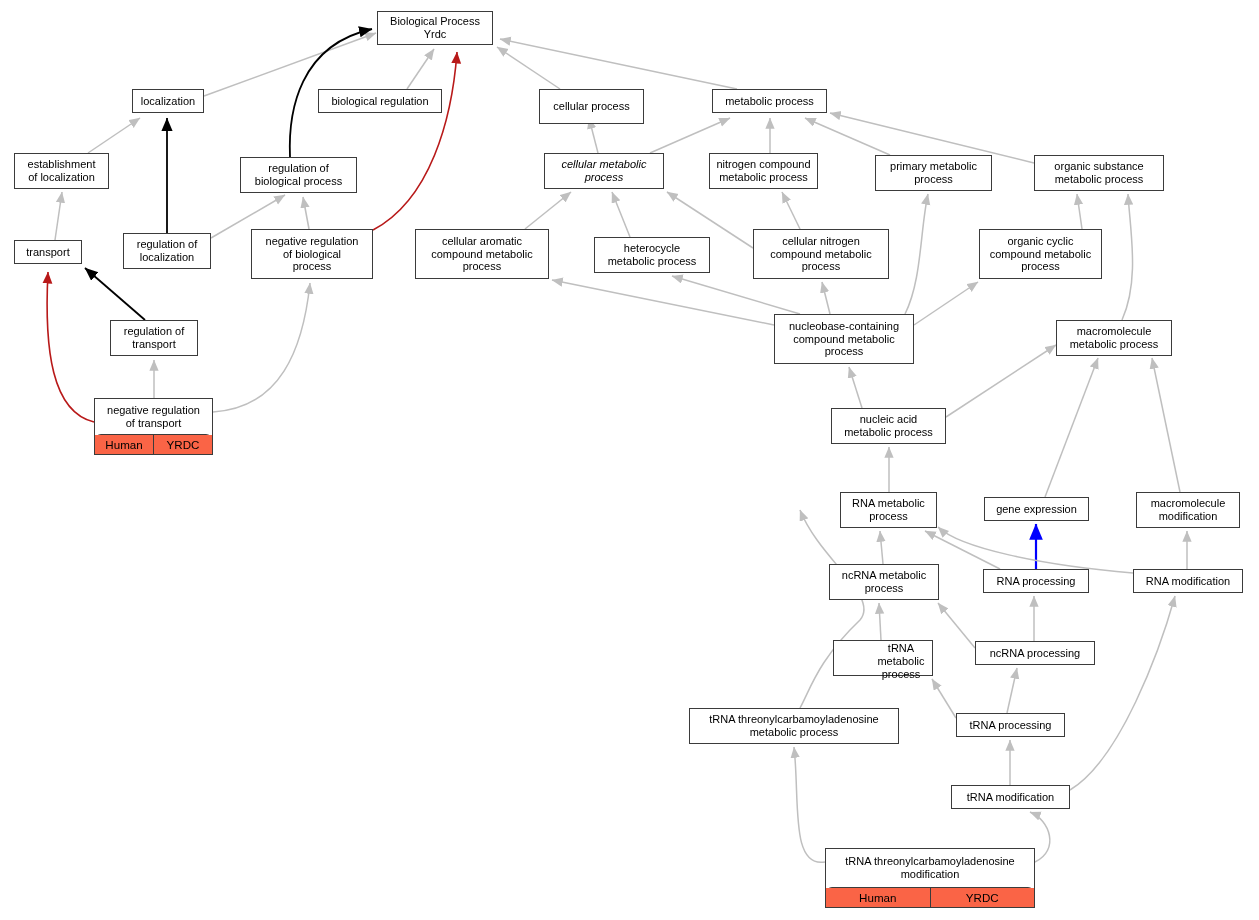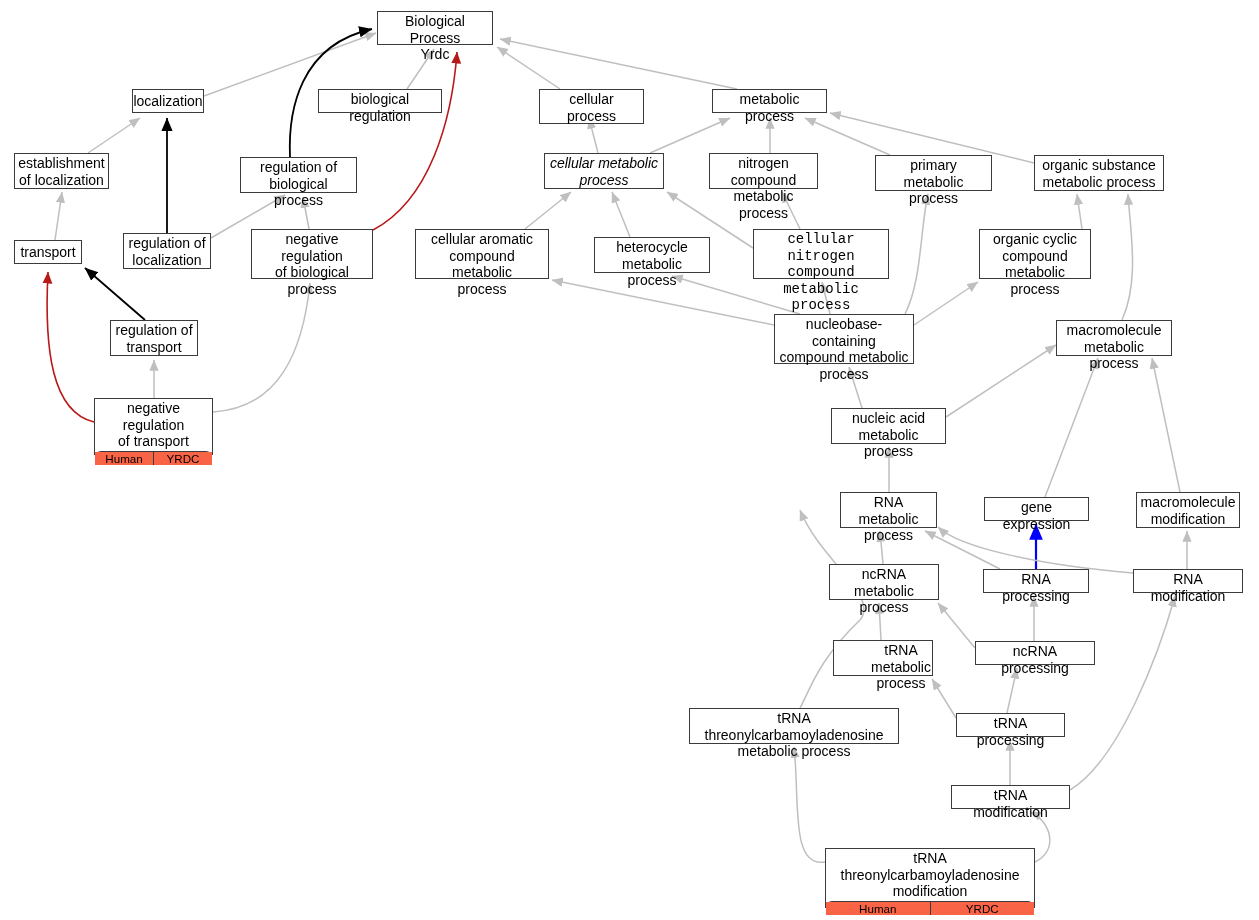--- a/index.html
+++ b/index.html
@@ -1,20 +1,20 @@
 <!DOCTYPE html>
 <html><head>
 <meta charset="utf-8">
 <style>
   html,body{margin:0;padding:0;background:#ffffff;}
   body{font-family:"Liberation Sans","DejaVu Sans",sans-serif;}
   #canvas{position:relative;width:1259px;height:920px;background:#ffffff;overflow:hidden;}
   #edges{position:absolute;left:0;top:0;width:1259px;height:920px;}
   .node{position:absolute;box-sizing:border-box;background:#ffffff;border:1.6px solid #3b3b3b;display:flex;flex-direction:column;}
-  .node .label{flex:1;display:flex;align-items:center;justify-content:center;text-align:center;line-height:1.18;color:#000000;font-size:14px;padding:1px 3px;white-space:pre-line;}
+  .node .label{flex:1;display:flex;align-items:center;justify-content:center;text-align:center;line-height:1.18;color:#000000;font-size:11px;padding:1px 3px;white-space:pre-line;}
   .node .footer{display:flex;border-top:1.6px solid #3b3b3b;height:19px;border-radius:6px;}
   .node .footer .cell{flex:1;display:flex;align-items:center;justify-content:center;font-size:11.6px;color:#000;}
   .node .footer .cell.left{border-right:1.6px solid #3b3b3b;}
   .node.hl .footer .cell{background:#fa6446;}
 </style>
 </head>
 <body>
 
 <div id="canvas">
   <svg id="edges" viewBox="0 0 1259 920">
@@ -141,26 +141,26 @@
       </div>
       <div class="node" style="left: 415px; top: 229px; width: 134px; height: 50px;">
         <div class="label">cellular aromatic
 compound metabolic
 process</div>
       </div>
       <div class="node" style="left: 594px; top: 237px; width: 116px; height: 36px;">
         <div class="label">heterocycle
 metabolic process</div>
       </div>
-      <div class="node" style="left: 753px; top: 229px; width: 136px; height: 50px; font-family: Liberation Mono, monospace;">
+      <div class="node" style="left: 753px; top: 229px; width: 136px; height: 50px;">
         <div class="label">cellular nitrogen
 compound metabolic
 process</div>
       </div>
-      <div class="node" style="left: 979px; top: 229px; width: 112px; height: 50px;">
+      <div class="node" style="left: 979px; top: 229px; width: 123px; height: 50px;">
         <div class="label">organic cyclic
 compound metabolic
 process</div>
       </div>
       <div class="node" style="left: 774px; top: 314px; width: 140px; height: 50px;">
         <div class="label">nucleobase-containing
 compound metabolic
 process</div>
       </div>
       <div class="node" style="left: 1056px; top: 320px; width: 116px; height: 36px;">

